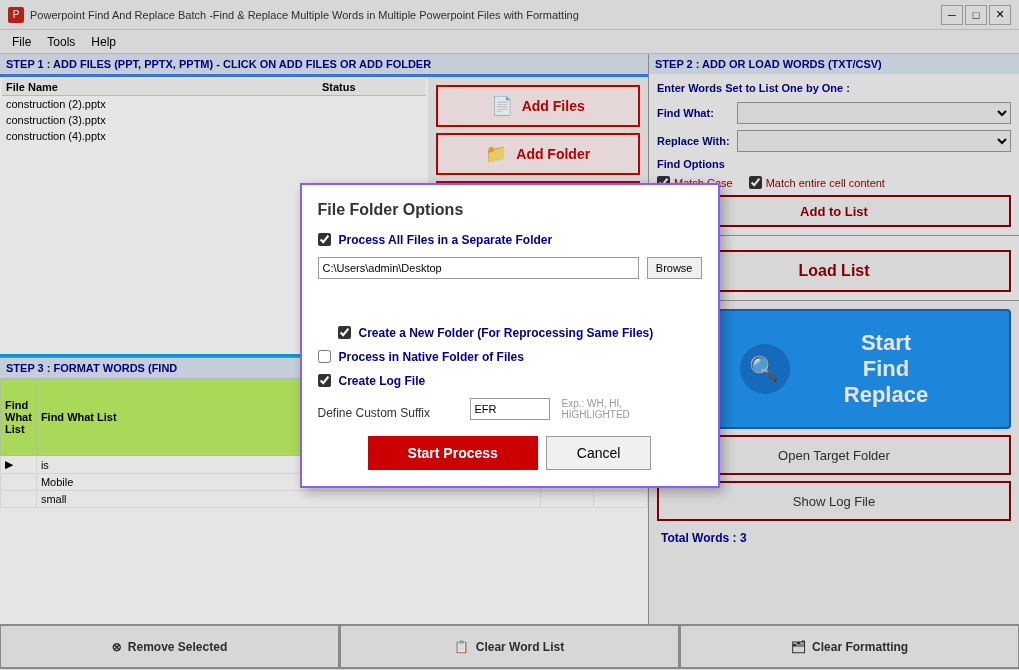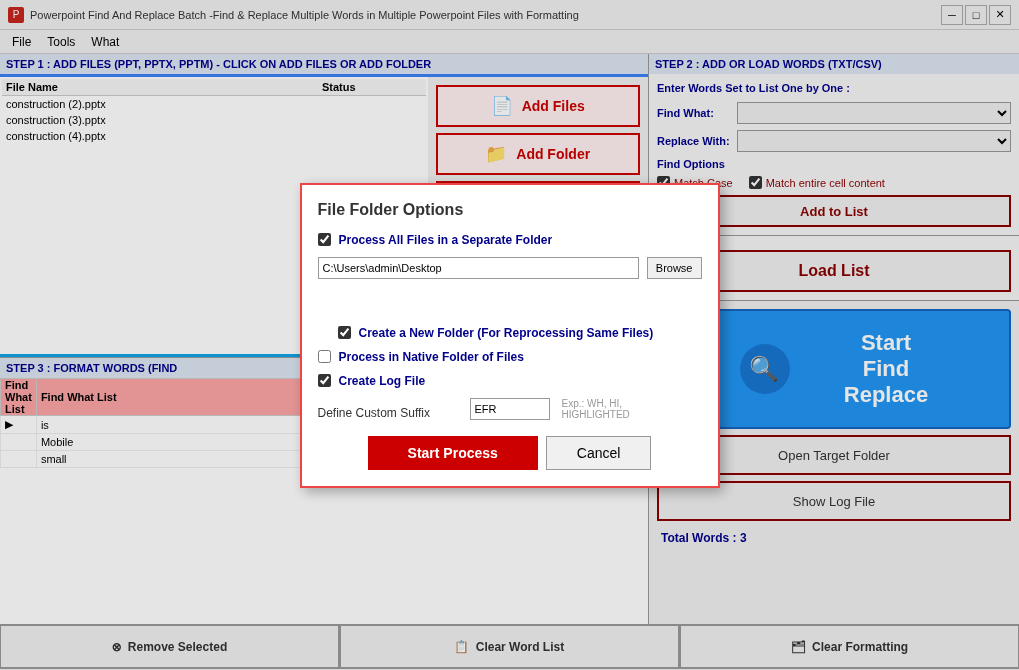--- a/index.html
+++ b/index.html
@@ -29,21 +29,21 @@
     .file-list-header { display: flex; border-bottom: 1px solid #ccc; padding: 2px 4px; background: #f5f5f5; font-size: 11px; font-weight: bold; }
     .file-list-header .col-name { flex: 1; }
     .file-list-header .col-status { width: 100px; }
     .file-item { padding: 2px 4px; font-size: 11px; }
     .add-buttons { width: 220px; padding: 8px; display: flex; flex-direction: column; gap: 6px; background: #f0f0f0; }
     
     
     .step3 { background: #dce6f1; padding: 4px 6px; font-weight: bold; font-size: 11px; color: #00008b; }
     .word-list-area { flex: 1; background: white; overflow-y: auto; }
     .word-table { width: 100%; border-collapse: collapse; font-size: 11px; }
-    .word-table th { background: #fca5a5; border: 1px solid #ccc; padding: 0 4px; text-align: left; }
+    .word-table th { background: #bef264; border: 1px solid #ccc; padding: 20px 4px; text-align: left; }
     .word-table td { border: 1px solid #eee; padding: 2px 4px; }
     
     
     .right-panel { width: 370px; display: flex; flex-direction: column; }
     .step2 { background: #dce6f1; padding: 4px 6px; font-weight: bold; font-size: 11px; color: #00008b; }
     .step2-content { padding: 8px; background: #f5f5f5; border-bottom: 1px solid #999; }
     .form-row { display: flex; align-items: center; margin-bottom: 6px; }
     .form-label { width: 80px; font-size: 11px; color: #00008b; font-weight: bold; }
     .form-select { flex: 1; height: 22px; border: 1px solid #999; font-size: 11px; }
     .find-options { margin: 6px 0; font-weight: bold; font-size: 11px; color: #00008b; }
@@ -63,21 +63,21 @@
     
     .bottom-bar { height: 44px; background: #f0f0f0; border-top: 1px solid #999; display: flex; }
     .bottom-btn { flex: 1; border: 1px solid #999; background: #f0f0f0; cursor: pointer; display: flex; align-items: center; justify-content: center; gap: 6px; font-size: 12px; font-weight: bold; color: #333; }
     .bottom-btn:not(:last-child) { border-right: 2px solid #999; }
     
     
     .status-bar { height: 22px; background: #f0f0f0; border-top: 1px solid #999; display: flex; align-items: center; padding: 0 6px; font-size: 11px; }
     
     
     .modal-overlay { position: fixed; top: 0; left: 0; width: 1019px; height: 670px; background: rgba(0,0,0,0.1); display: flex; align-items: center; justify-content: center; z-index: 100; }
-    .modal { background: white; border: 2px solid #ef4444; width: 420px; padding: 16px; box-shadow: 4px 4px 12px rgba(0,0,0,0.3); }
+    .modal { background: white; border: 2px solid #8b5cf6; width: 420px; padding: 16px; box-shadow: 4px 4px 12px rgba(0,0,0,0.3); }
     .modal-title { font-size: 16px; font-weight: bold; color: #333; margin-bottom: 14px; }
     .modal-row { display: flex; align-items: center; gap: 8px; margin-bottom: 10px; }
     .modal-checkbox-label { color: #00008b; font-size: 12px; font-weight: bold; }
     .modal-input { flex: 1; height: 22px; border: 1px solid #999; font-size: 11px; padding: 2px 4px; }
     .modal-browse-btn { height: 22px; padding: 0 8px; border: 1px solid #999; background: #f0f0f0; cursor: pointer; font-size: 11px; }
     .modal-section { margin-bottom: 10px; }
     .modal-suffix-row { display: flex; align-items: flex-end; gap: 12px; margin-top: 10px; }
     .modal-suffix-label { font-size: 12px; color: #333; width: 140px; }
     .modal-suffix-input { width: 80px; height: 22px; border: 1px solid #999; padding: 2px 4px; font-size: 11px; }
     .modal-suffix-hint { font-size: 10px; color: #999; }
@@ -102,21 +102,21 @@
   <div class="title-bar-controls">
     <button class="title-btn">─</button>
     <button class="title-btn">□</button>
     <button class="title-btn">✕</button>
   </div>
 </div>
 
 <div class="menu-bar">
   <span class="menu-item">File</span>
   <span class="menu-item">Tools</span>
-  <span class="menu-item">What</span>
+  <span class="menu-item">Help</span>
 </div>
 
 <div class="main-content">
 
   <div class="left-panel">
 
     <div class="step1">STEP 1 : ADD FILES (PPT, PPTX, PPTM) - CLICK ON ADD FILES OR ADD FOLDER</div>
 
     <div class="files-area" style="height:280px; flex: none;">
       <div class="file-list">

